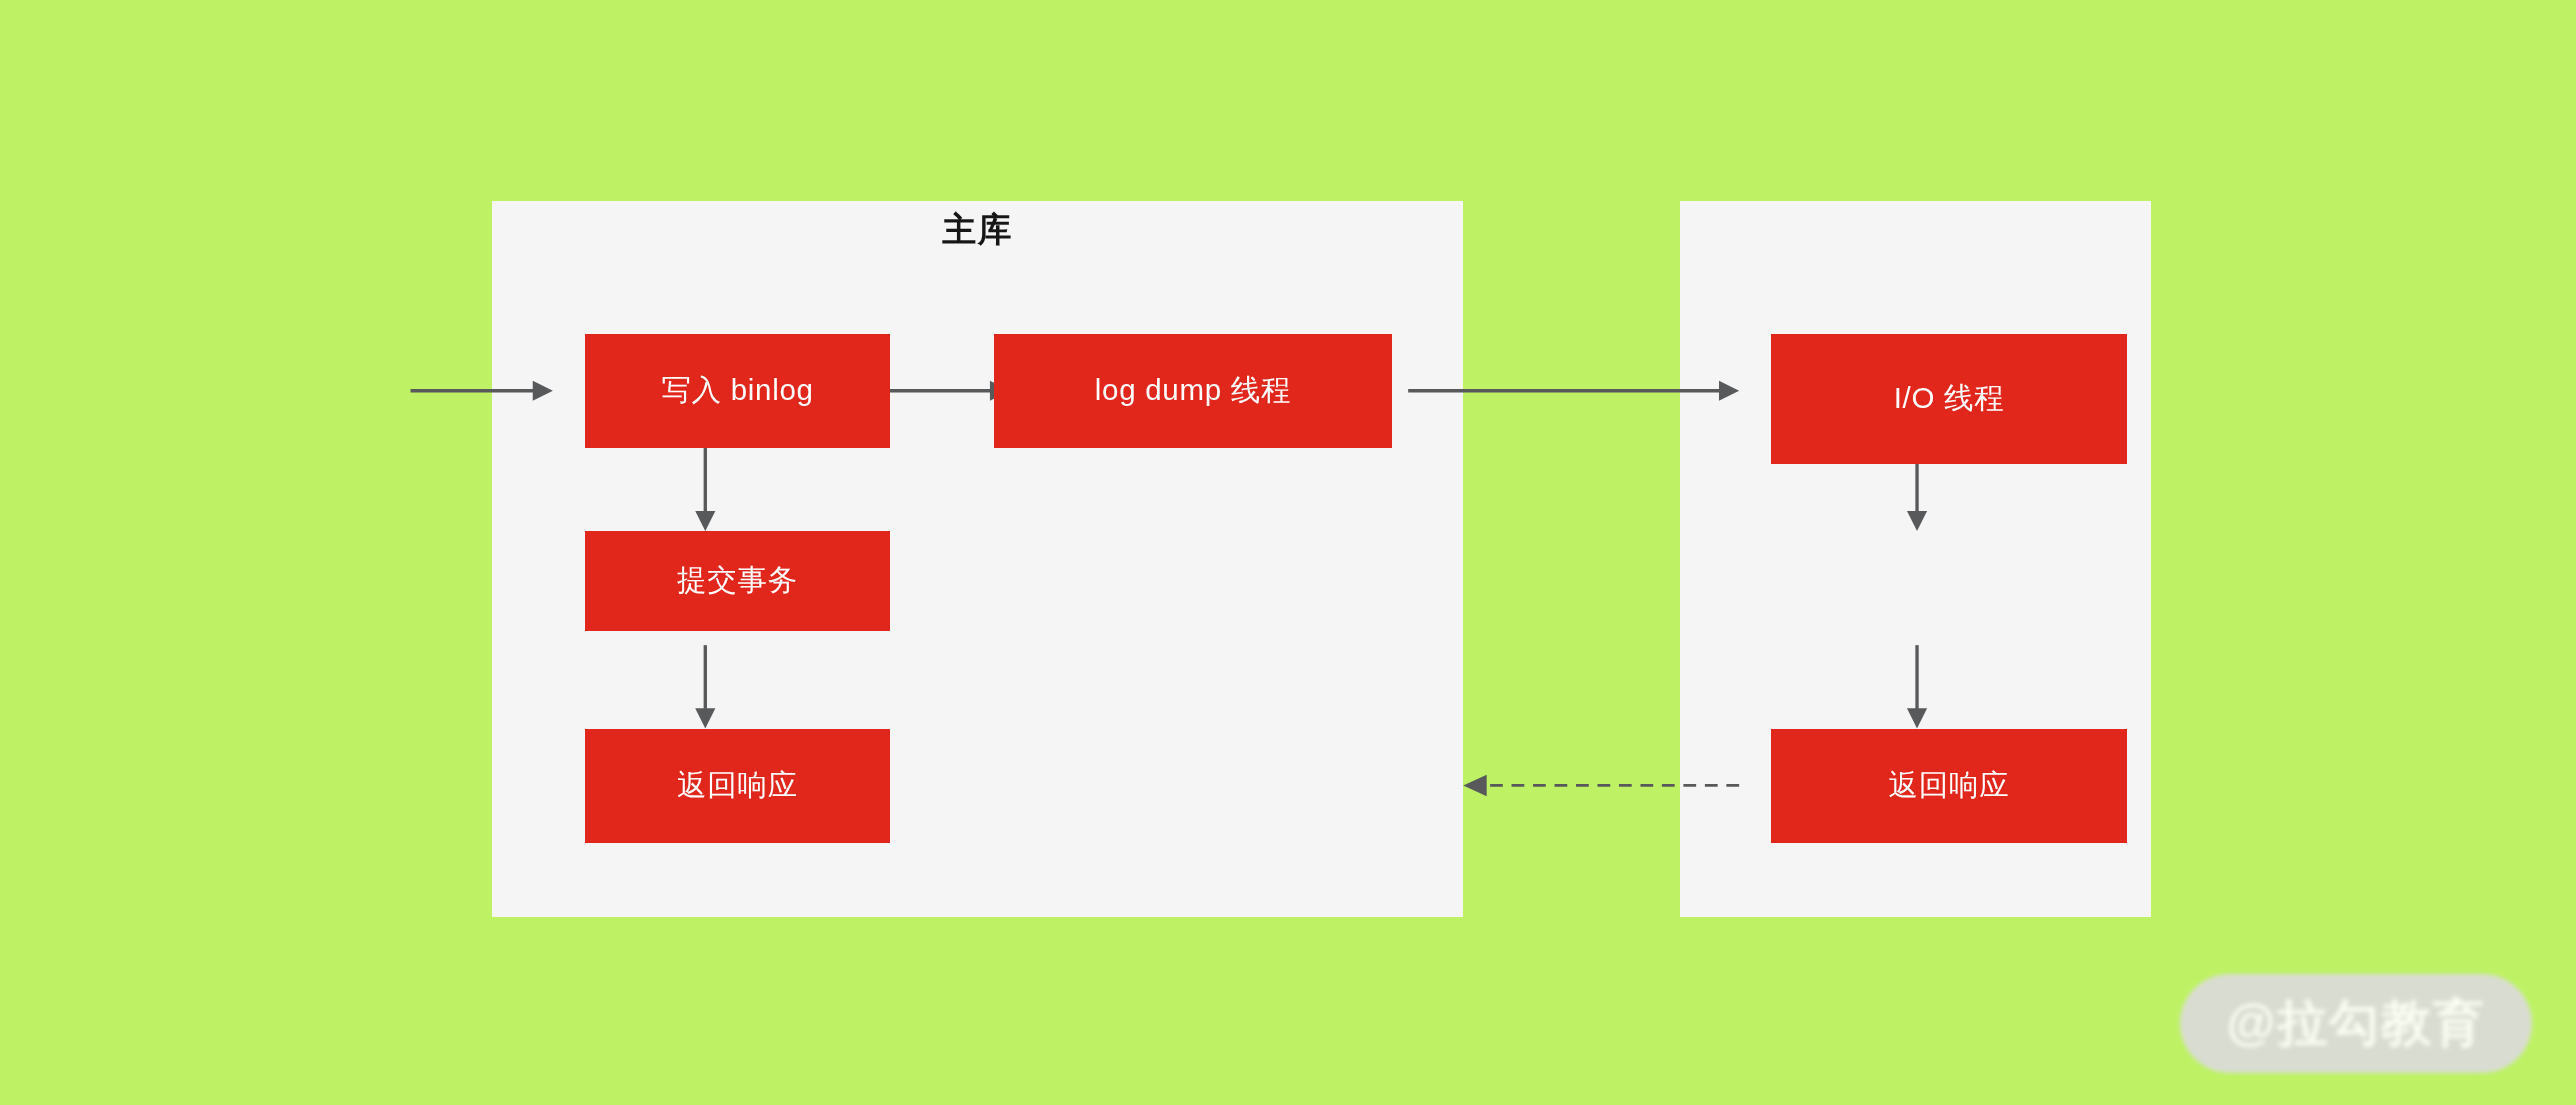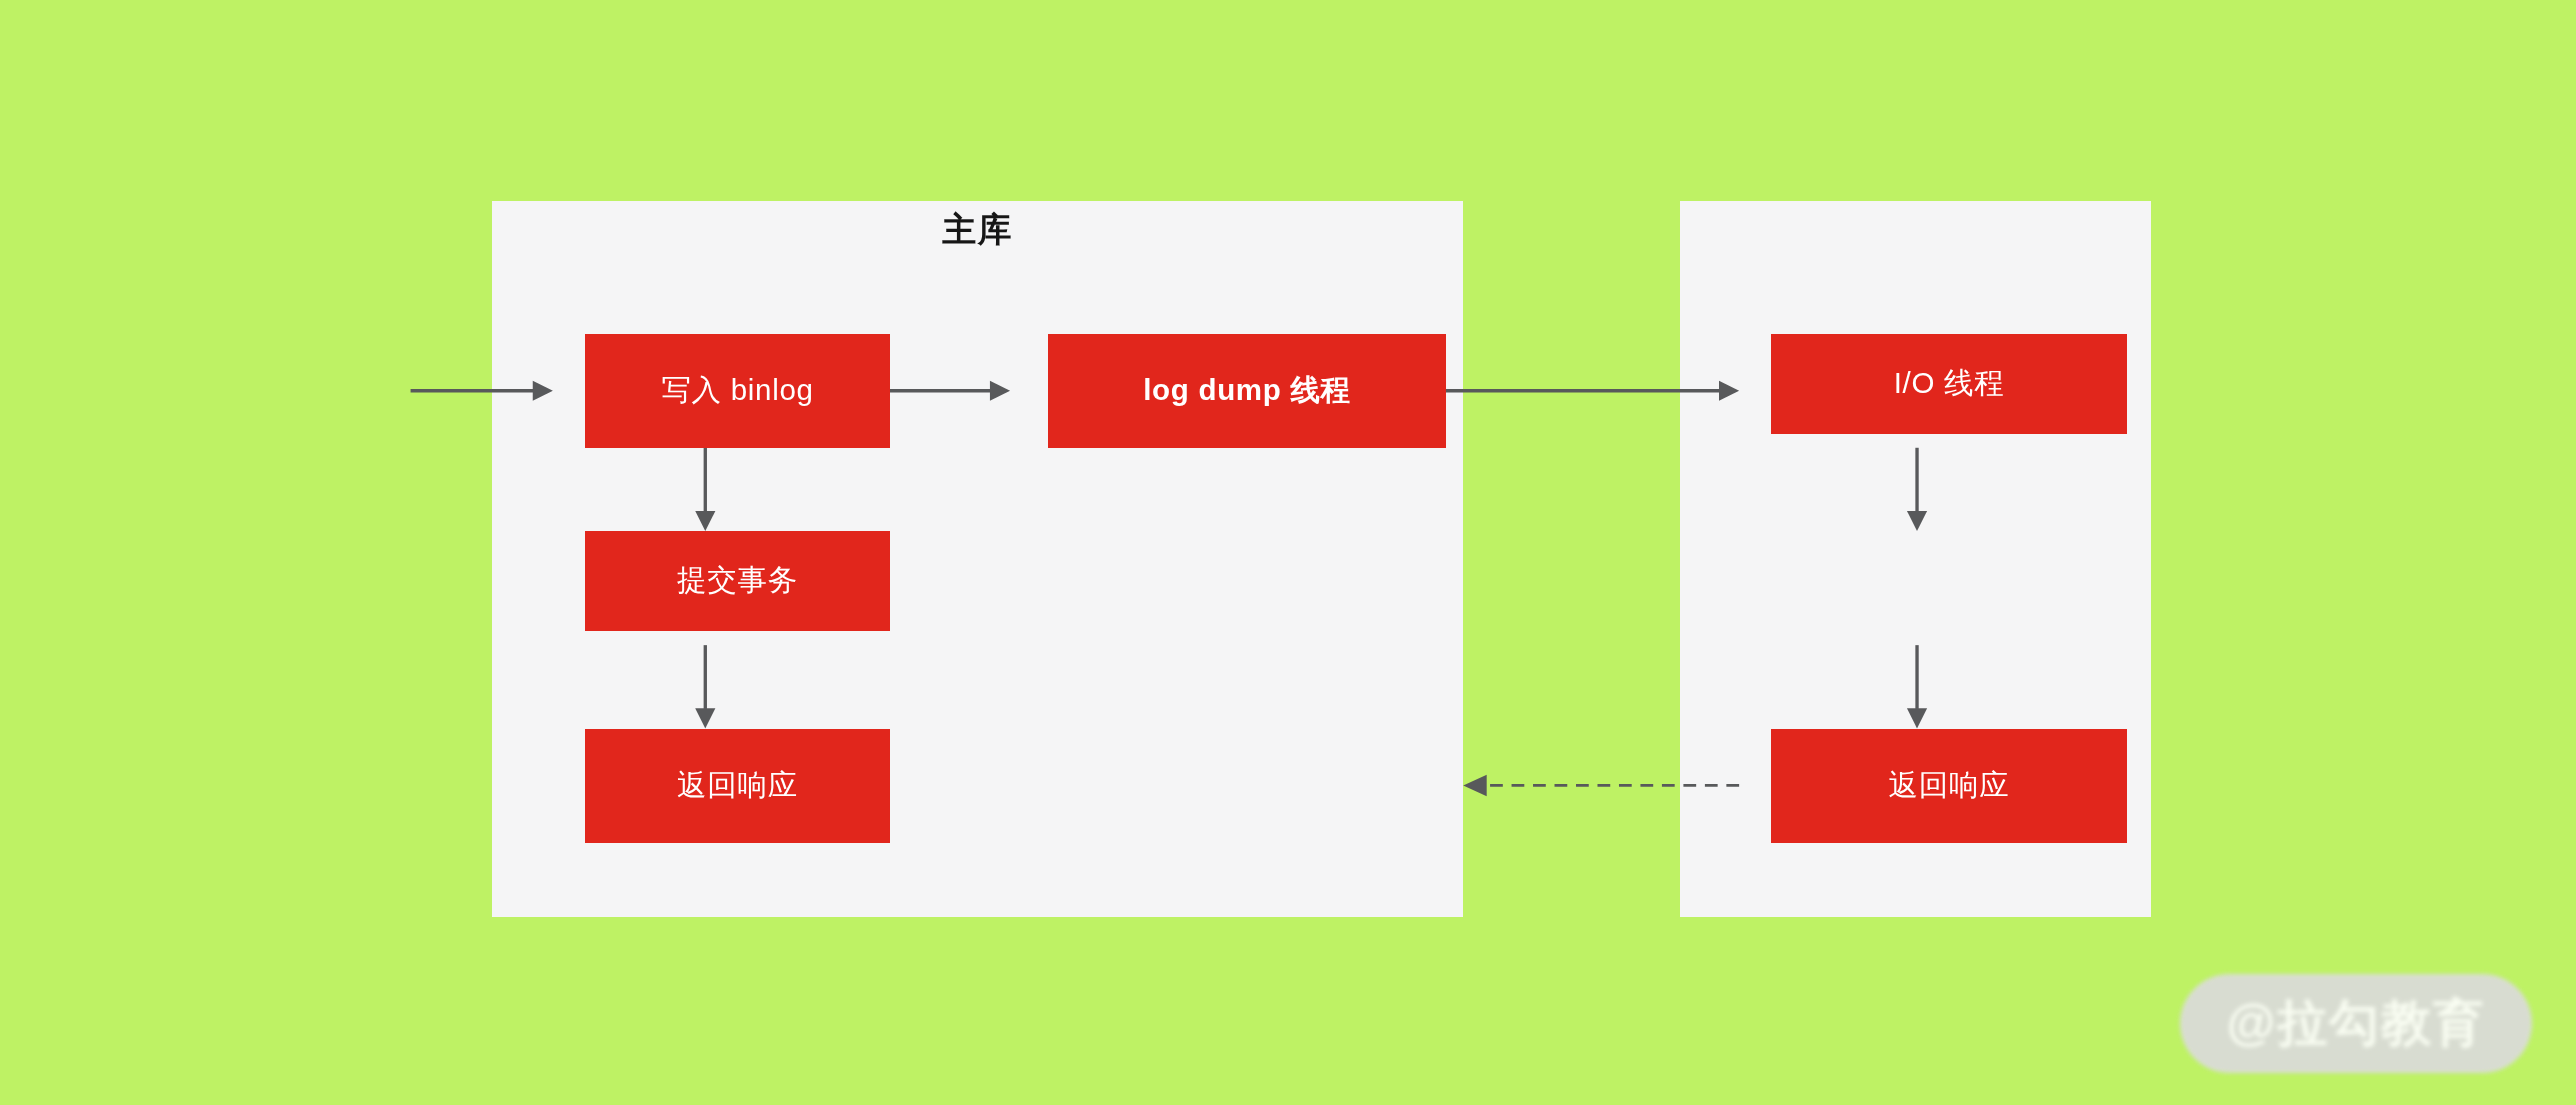--- a/index.html
+++ b/index.html
@@ -49,24 +49,24 @@
     display:flex;
     align-items:center;
     justify-content:center;
     font-size:29.5px;
     font-weight:500;
     letter-spacing:0.7px;
     white-space:nowrap;
     margin-left:32px;
   }
   .node.write-binlog {left:553px; top:334px; width:305px;height:114px;}
-  .node.log-dump     {left:1016px;top:334px; width:398px;height:114px;font-weight:bold;}
+  .node.log-dump     {left:962px;top:334px; width:398px;height:114px;}
   .node.commit       {left:553px; top:531px; width:305px;height:100px;}
   .node.respond-m    {left:553px; top:729px;width:305px;height:114px;}
-  .node.io-thread    {left:1739px;top:334px; width:356px;height:100px;}
+  .node.io-thread    {left:1739px;top:334px; width:356px;height:130px;}
   .node.write-relay  {left:1739px;top:531px; width:356px;height:114px;}
   .node.respond-s    {left:1739px;top:729px;width:356px;height:114px;}
   svg.arrows{
     position:absolute;left:0;top:0;
     width:2576px;height:1105px;
     pointer-events:none;
   }
   svg.arrows line{stroke:var(--arrow-gray);stroke-width:5;}
   svg.arrows line.dashed{stroke-width:4;stroke-dasharray:19 13;}
   svg.arrows polygon{fill:var(--arrow-gray);}

